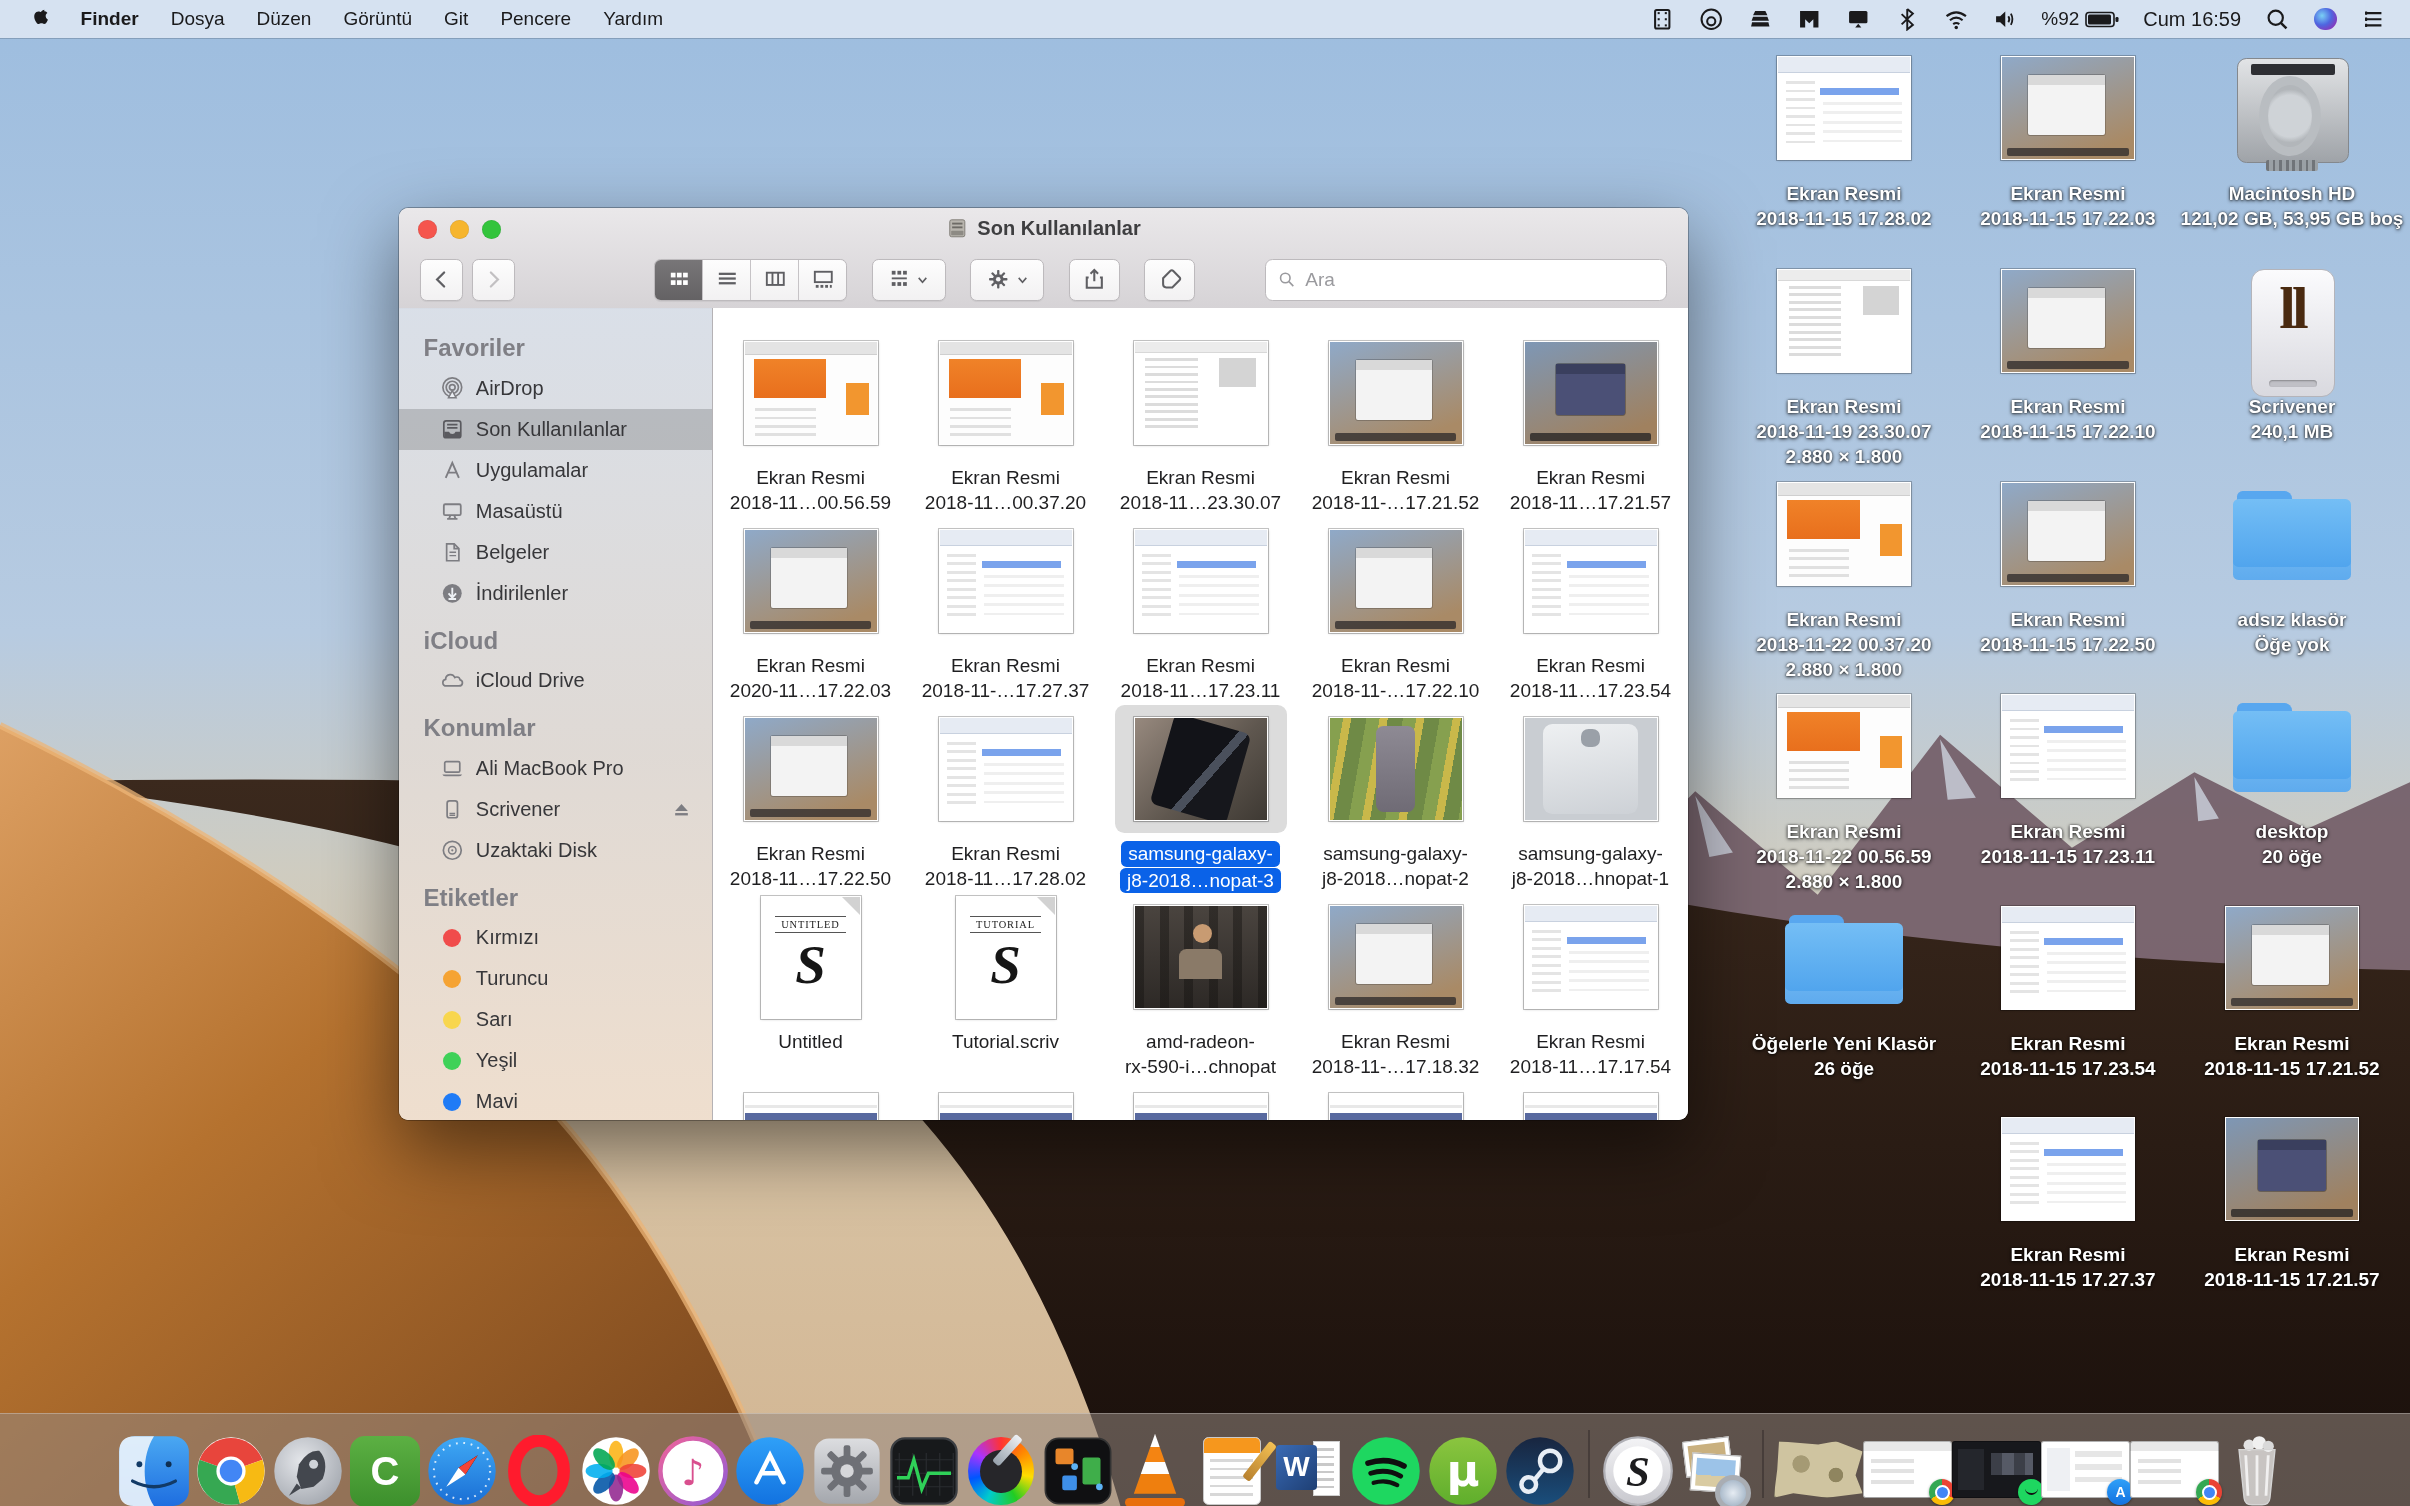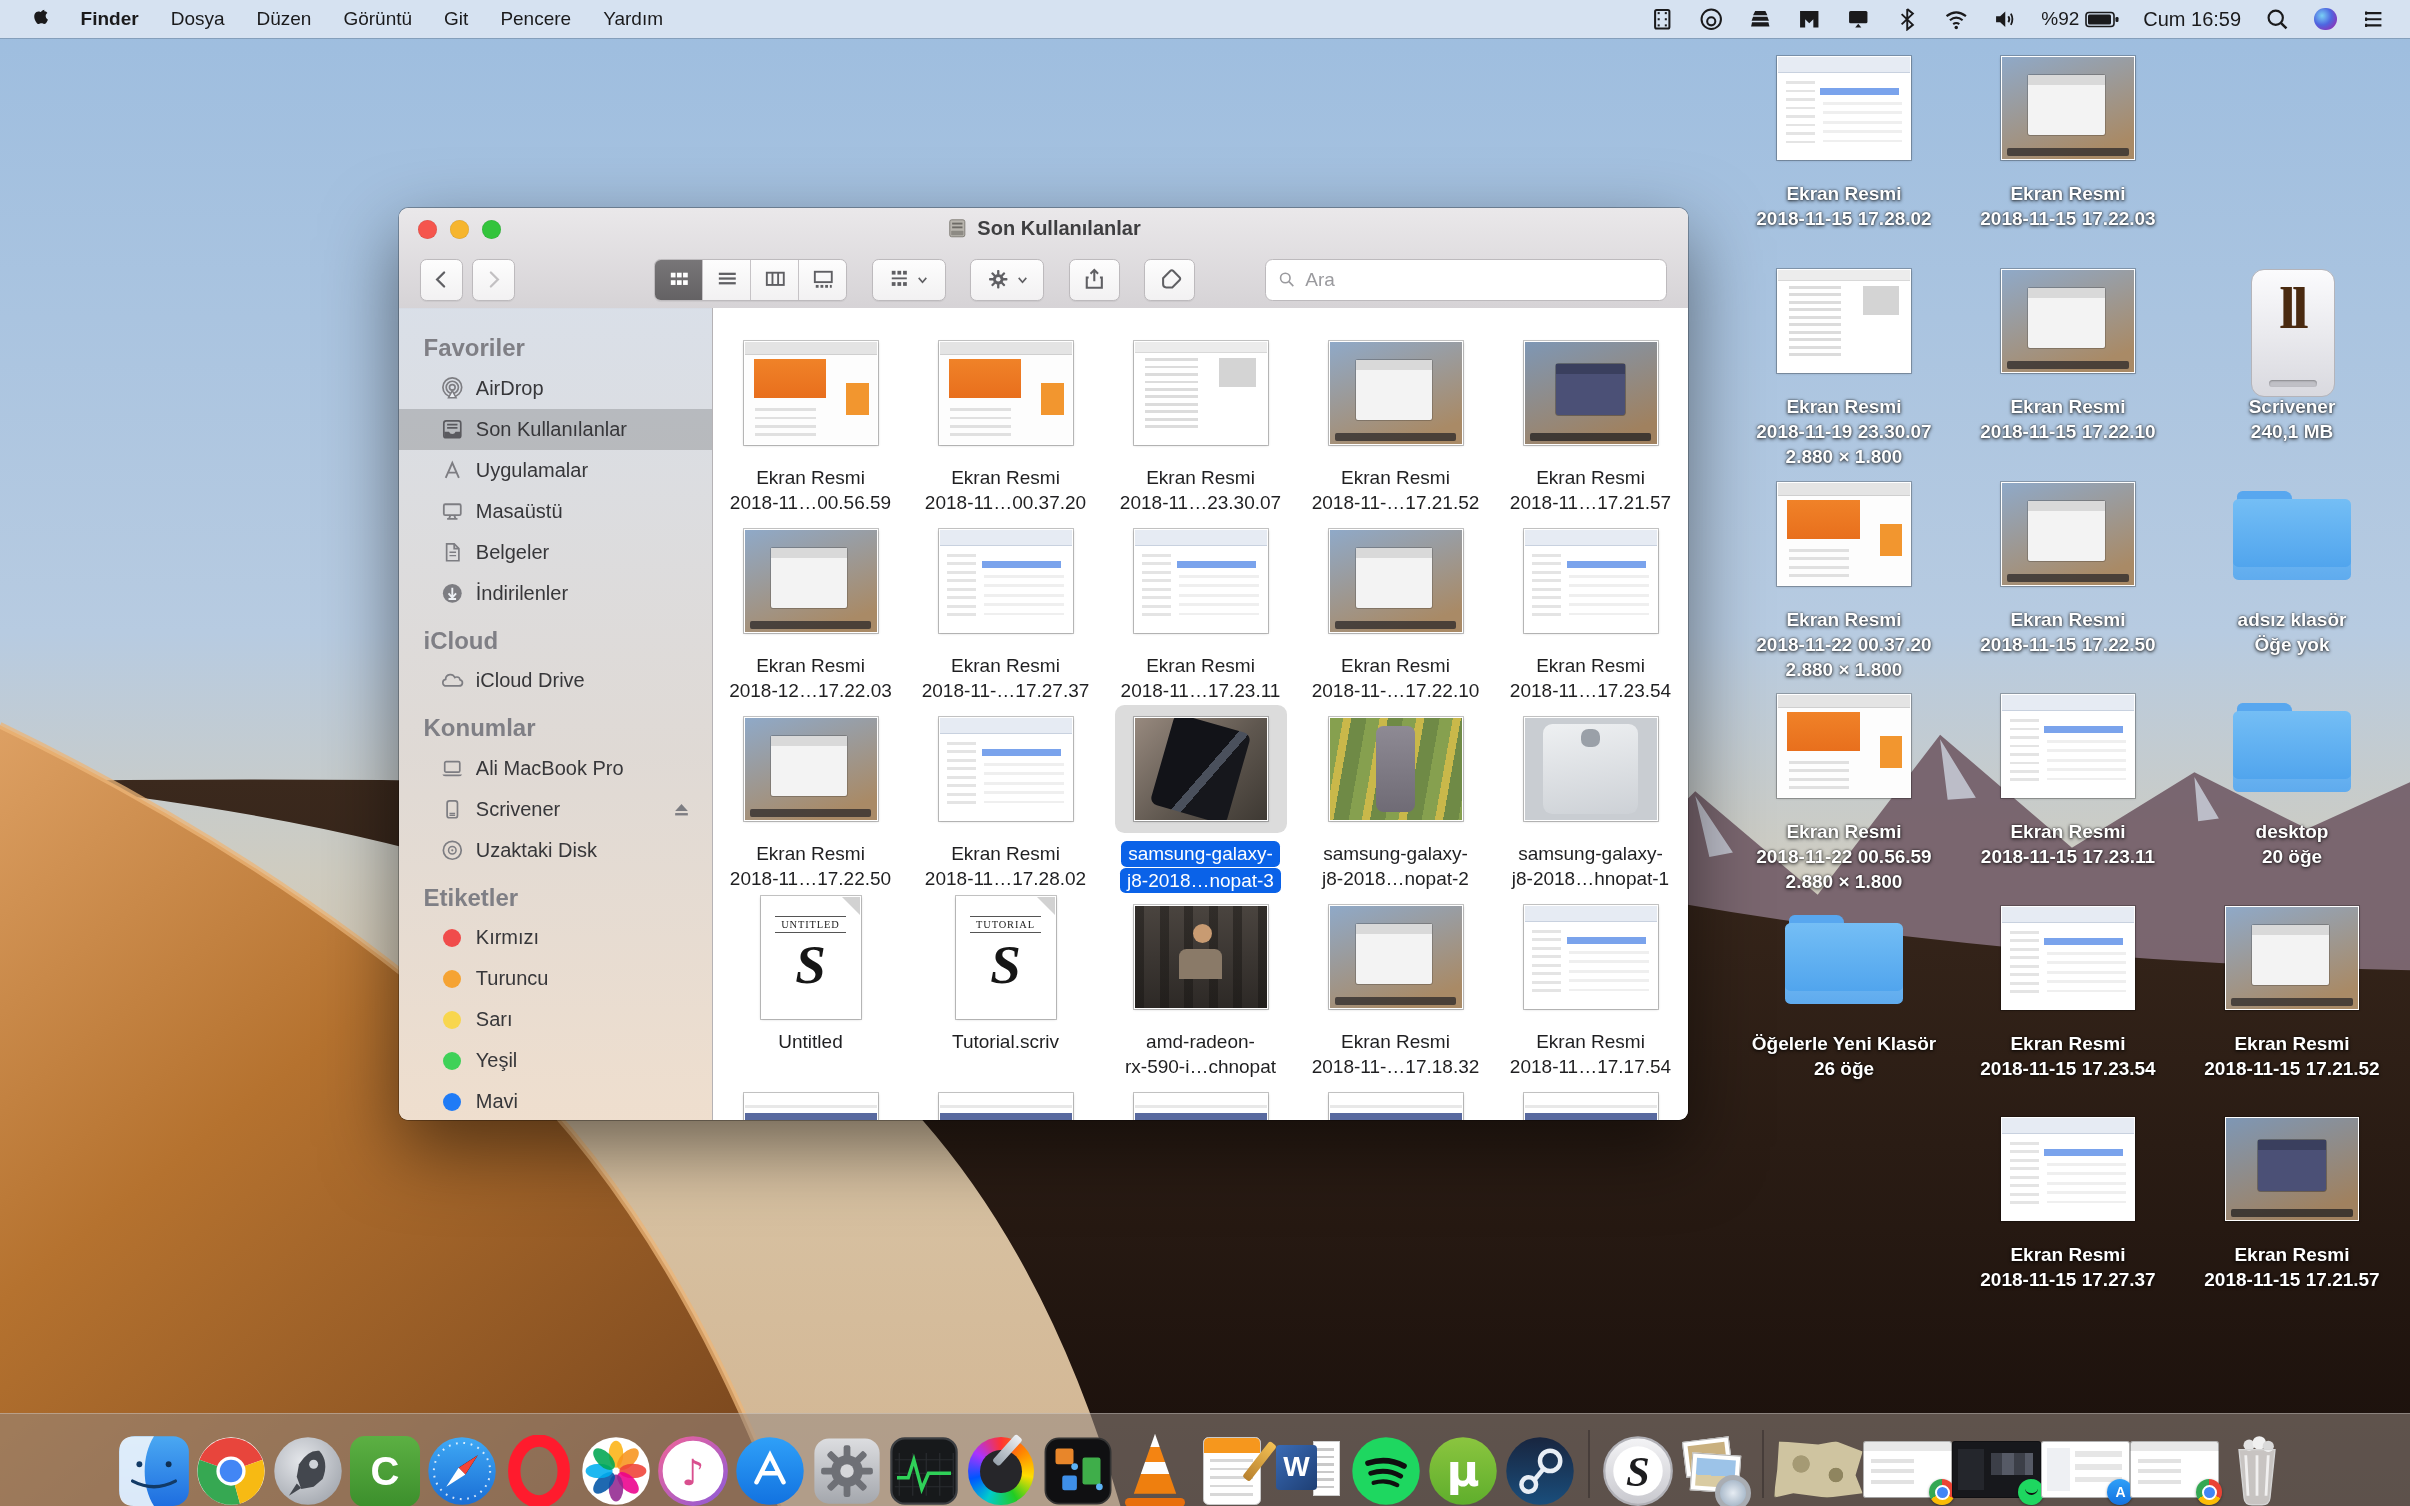--- a/index.html
+++ b/index.html
@@ -389,20 +389,33 @@
             <span class="e1"></span>
             <span class="e2"></span>
             <span class="e3"></span>
           </div>
         </div>
         <div class="dlabel">
           <div>Ekran Resmi</div>
           <div>2018-11-15 17.22.03</div>
         </div>
       </div>
+      <div class="ditem" style="left: 2192px; top: 56px;">
+        <div class="dicon">
+          <div class="thumb noframe k-hd">
+            <span class="e1"></span>
+            <span class="e2"></span>
+            <span class="e3"></span>
+          </div>
+        </div>
+        <div class="dlabel">
+          <div>Macintosh HD</div>
+          <div>121,02 GB, 53,95 GB boş</div>
+        </div>
+      </div>
       <div class="ditem" style="left: 1744px; top: 269px;">
         <div class="dicon">
           <div class="thumb k-doc">
             <span class="e1"></span>
             <span class="e2"></span>
             <span class="e3"></span>
           </div>
         </div>
         <div class="dlabel">
           <div>Ekran Resmi</div>
@@ -913,21 +926,21 @@
           <div class="fitem">
             <div class="fthumbwrap">
               <div class="thumb k-desktop">
                 <span class="e1"></span>
                 <span class="e2"></span>
                 <span class="e3"></span>
               </div>
             </div>
             <div class="flabel">
               <div>Ekran Resmi</div>
-              <div>2018-12…17.22.03</div>
+              <div>2020-11…17.22.03</div>
             </div>
           </div>
           <div class="fitem">
             <div class="fthumbwrap">
               <div class="thumb k-finder">
                 <span class="e1"></span>
                 <span class="e2"></span>
                 <span class="e3"></span>
               </div>
             </div>

